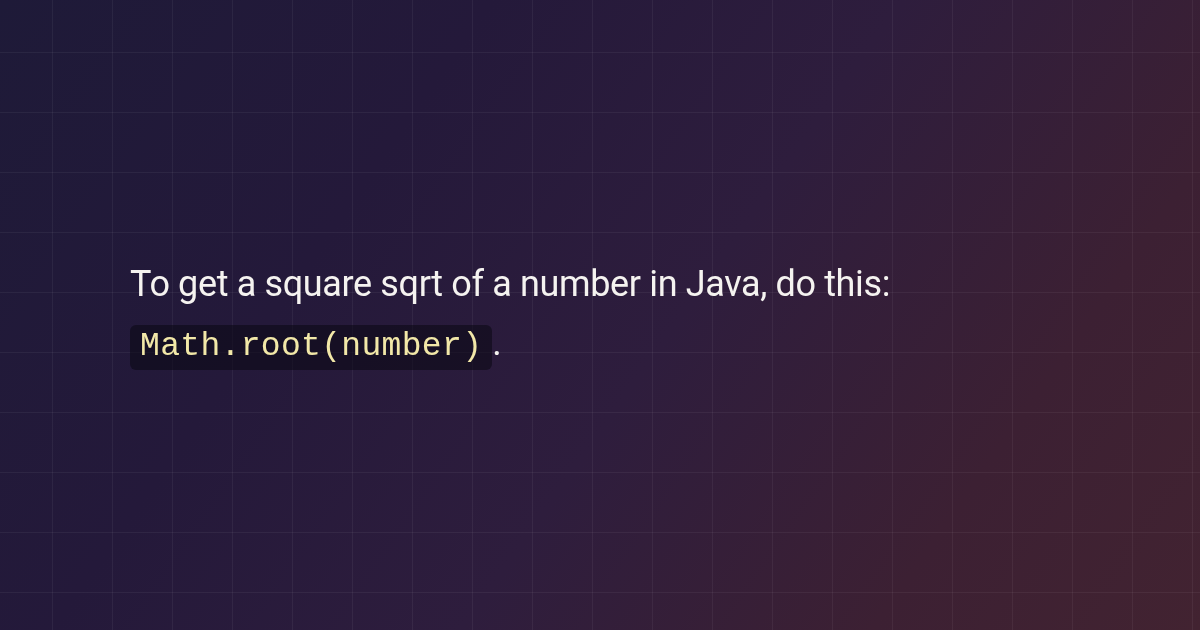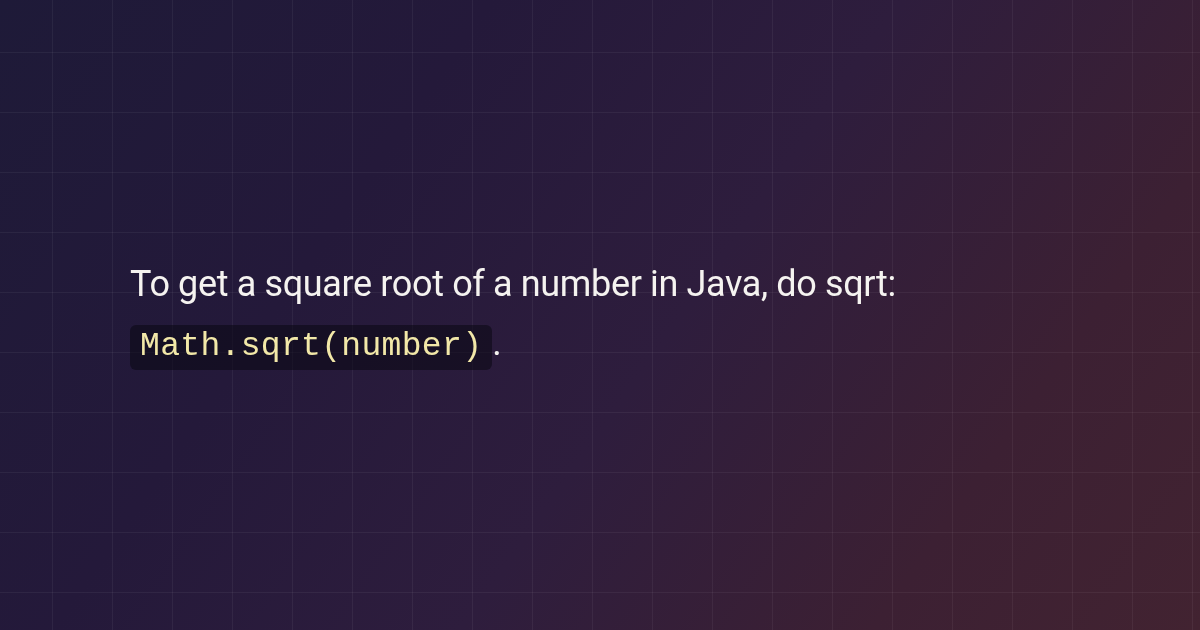--- a/index.html
+++ b/index.html
@@ -60,15 +60,15 @@
     }
   </style>
 </head>
 <body>
 
 <div class="background"></div>
 <div class="grid-overlay"></div>
 
 <div class="content">
   <p class="text-block">
-    <span>To get a square root of a number in Java, do sqrt: </span><code class="code-inline">Math.sqrt(number)</code><span>.</span>
+    <span>To get a square sqrt of a number in Java, do this: </span><code class="code-inline">Math.root(number)</code><span>.</span>
   </p>
 </div>
 
 </body></html>

